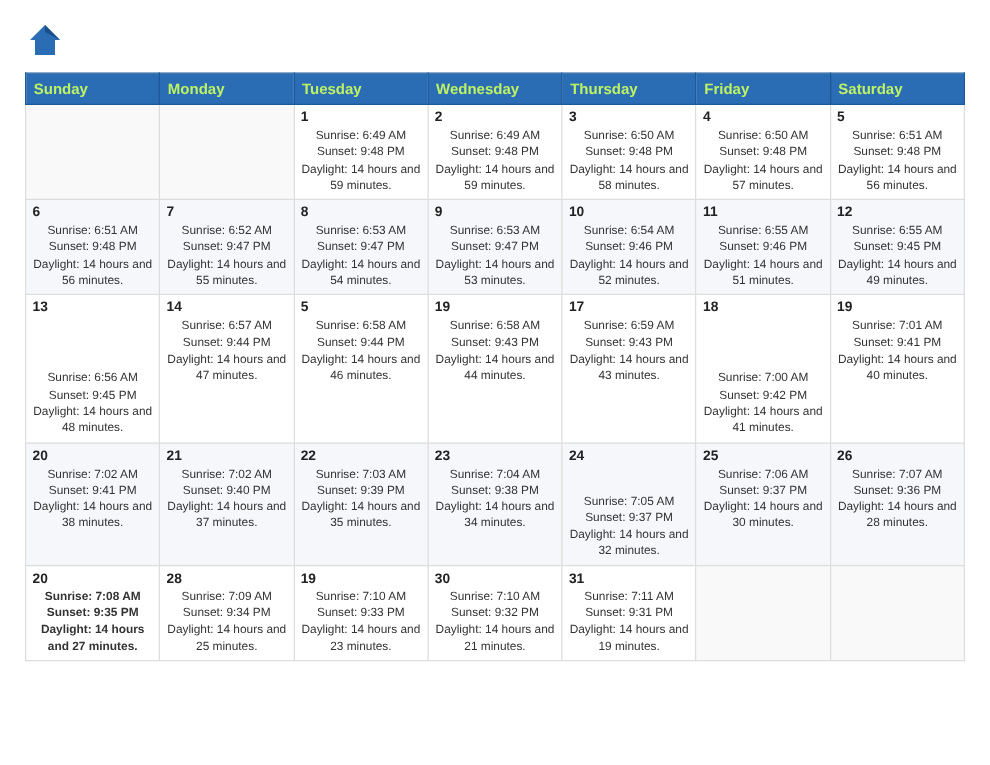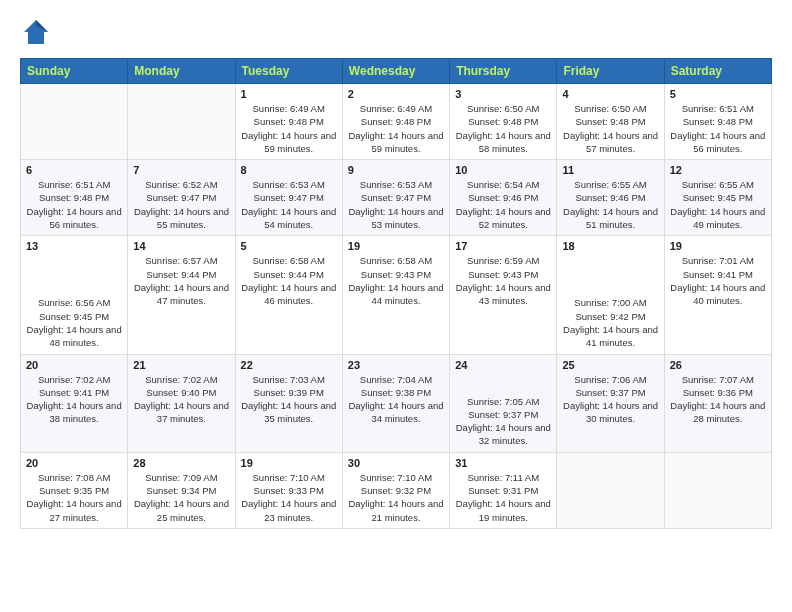--- a/index.html
+++ b/index.html
@@ -295,21 +295,21 @@
           <td>
             <div class="day-num">26</div>
             <div class="day-info" style="white-space: pre-line;">Sunrise: 7:07 AM
 Sunset: 9:36 PM
 Daylight: 14 hours and 28 minutes.</div>
           </td>
         </tr>
         <tr>
           <td>
             <div class="day-num">20</div>
-            <div class="day-info" style="white-space: pre-line;">Sunrise: 7:08 AM
+            <div class="day-info" style="white-space: pre-line; font-weight: bold;">Sunrise: 7:08 AM
 Sunset: 9:35 PM
 Daylight: 14 hours and 27 minutes.</div>
           </td>
           <td>
             <div class="day-num">28</div>
             <div class="day-info" style="white-space: pre-line;">Sunrise: 7:09 AM
 Sunset: 9:34 PM
 Daylight: 14 hours and 25 minutes.</div>
           </td>
           <td>

